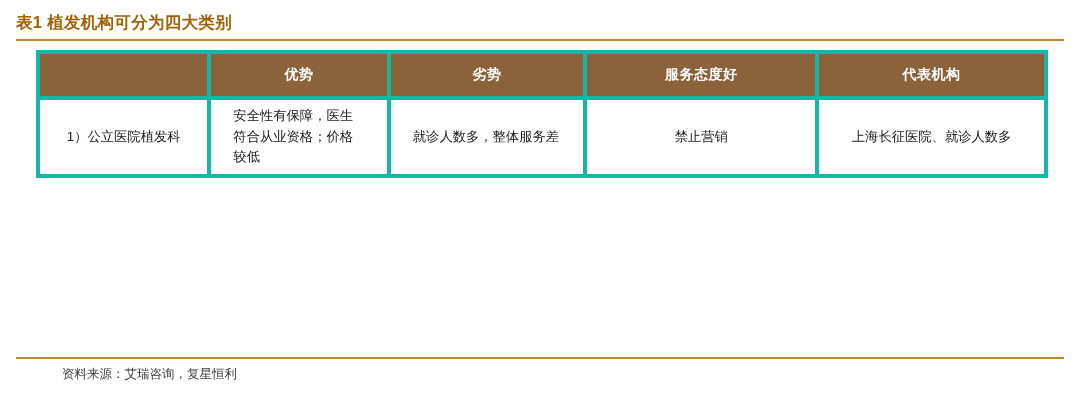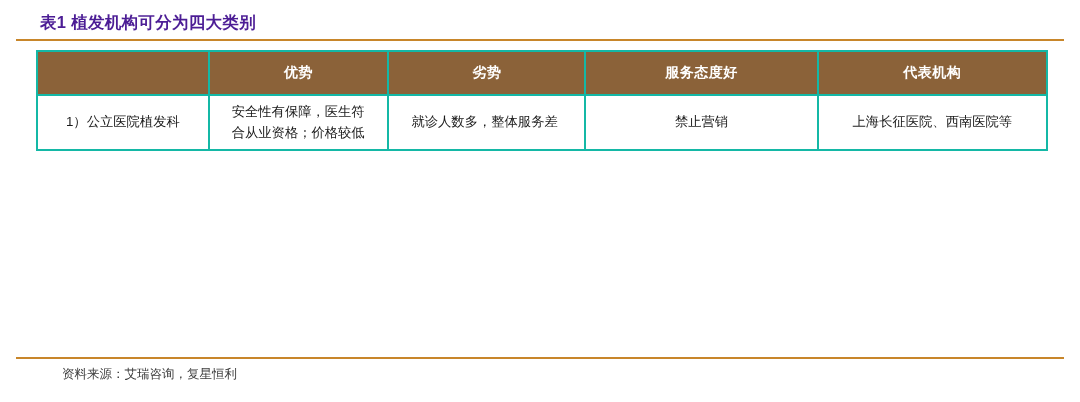--- a/index.html
+++ b/index.html
@@ -25,23 +25,22 @@
     left: 16px;
     top: 6px;
     width: 1048px;
     height: 34px;
     display: flex;
     align-items: center;
   }
   .title-text {
     font-size: 16.5px;
     font-weight: bold;
-    color: #4c1d95;
+    color: #a16207;
     letter-spacing: 0.3px;
-    margin-left: 24px;
   }
   .rule-top {
     position: absolute;
     left: 16px;
     top: 39px;
     width: 1048px;
     height: 2px;
     background: #c8862a;
   }
   .rule-bottom {
@@ -62,21 +61,21 @@
   }
   table.main {
     position: absolute;
     left: 36px;
     top: 50px;
     width: 1012px;
     border-collapse: collapse;
     table-layout: fixed;
   }
   table.main th, table.main td {
-    border: 2px solid #14b8a6;
+    border: 4px solid #14b8a6;
     vertical-align: middle;
     padding: 6px 22px;
     font-size: 13.3px;
     line-height: 1.55;
   }
   table.main thead th {
     background: #8b6239;
     color: #ffffff;
     font-weight: bold;
     text-align: center;
@@ -136,21 +135,21 @@
         <th>服务态度好</th>
         <th>代表机构</th>
       </tr>
     </thead>
     <tbody>
       <tr class="odd">
         <td class="cat">1）公立医院植发科</td>
         <td class="cell">安全性有保障，医生符合从业资格；价格较低</td>
         <td class="cell">就诊人数多，整体服务差</td>
         <td class="center">禁止营销</td>
-        <td class="center">上海长征医院、西南医院等</td>
+        <td class="center">上海长征医院、就诊人数多</td>
       </tr>
     </tbody>
   </table>
 
   <div class="rule-bottom"></div>
 
   <div class="source">资料来源：艾瑞咨询，复星恒利</div>
 
 </div>
 

